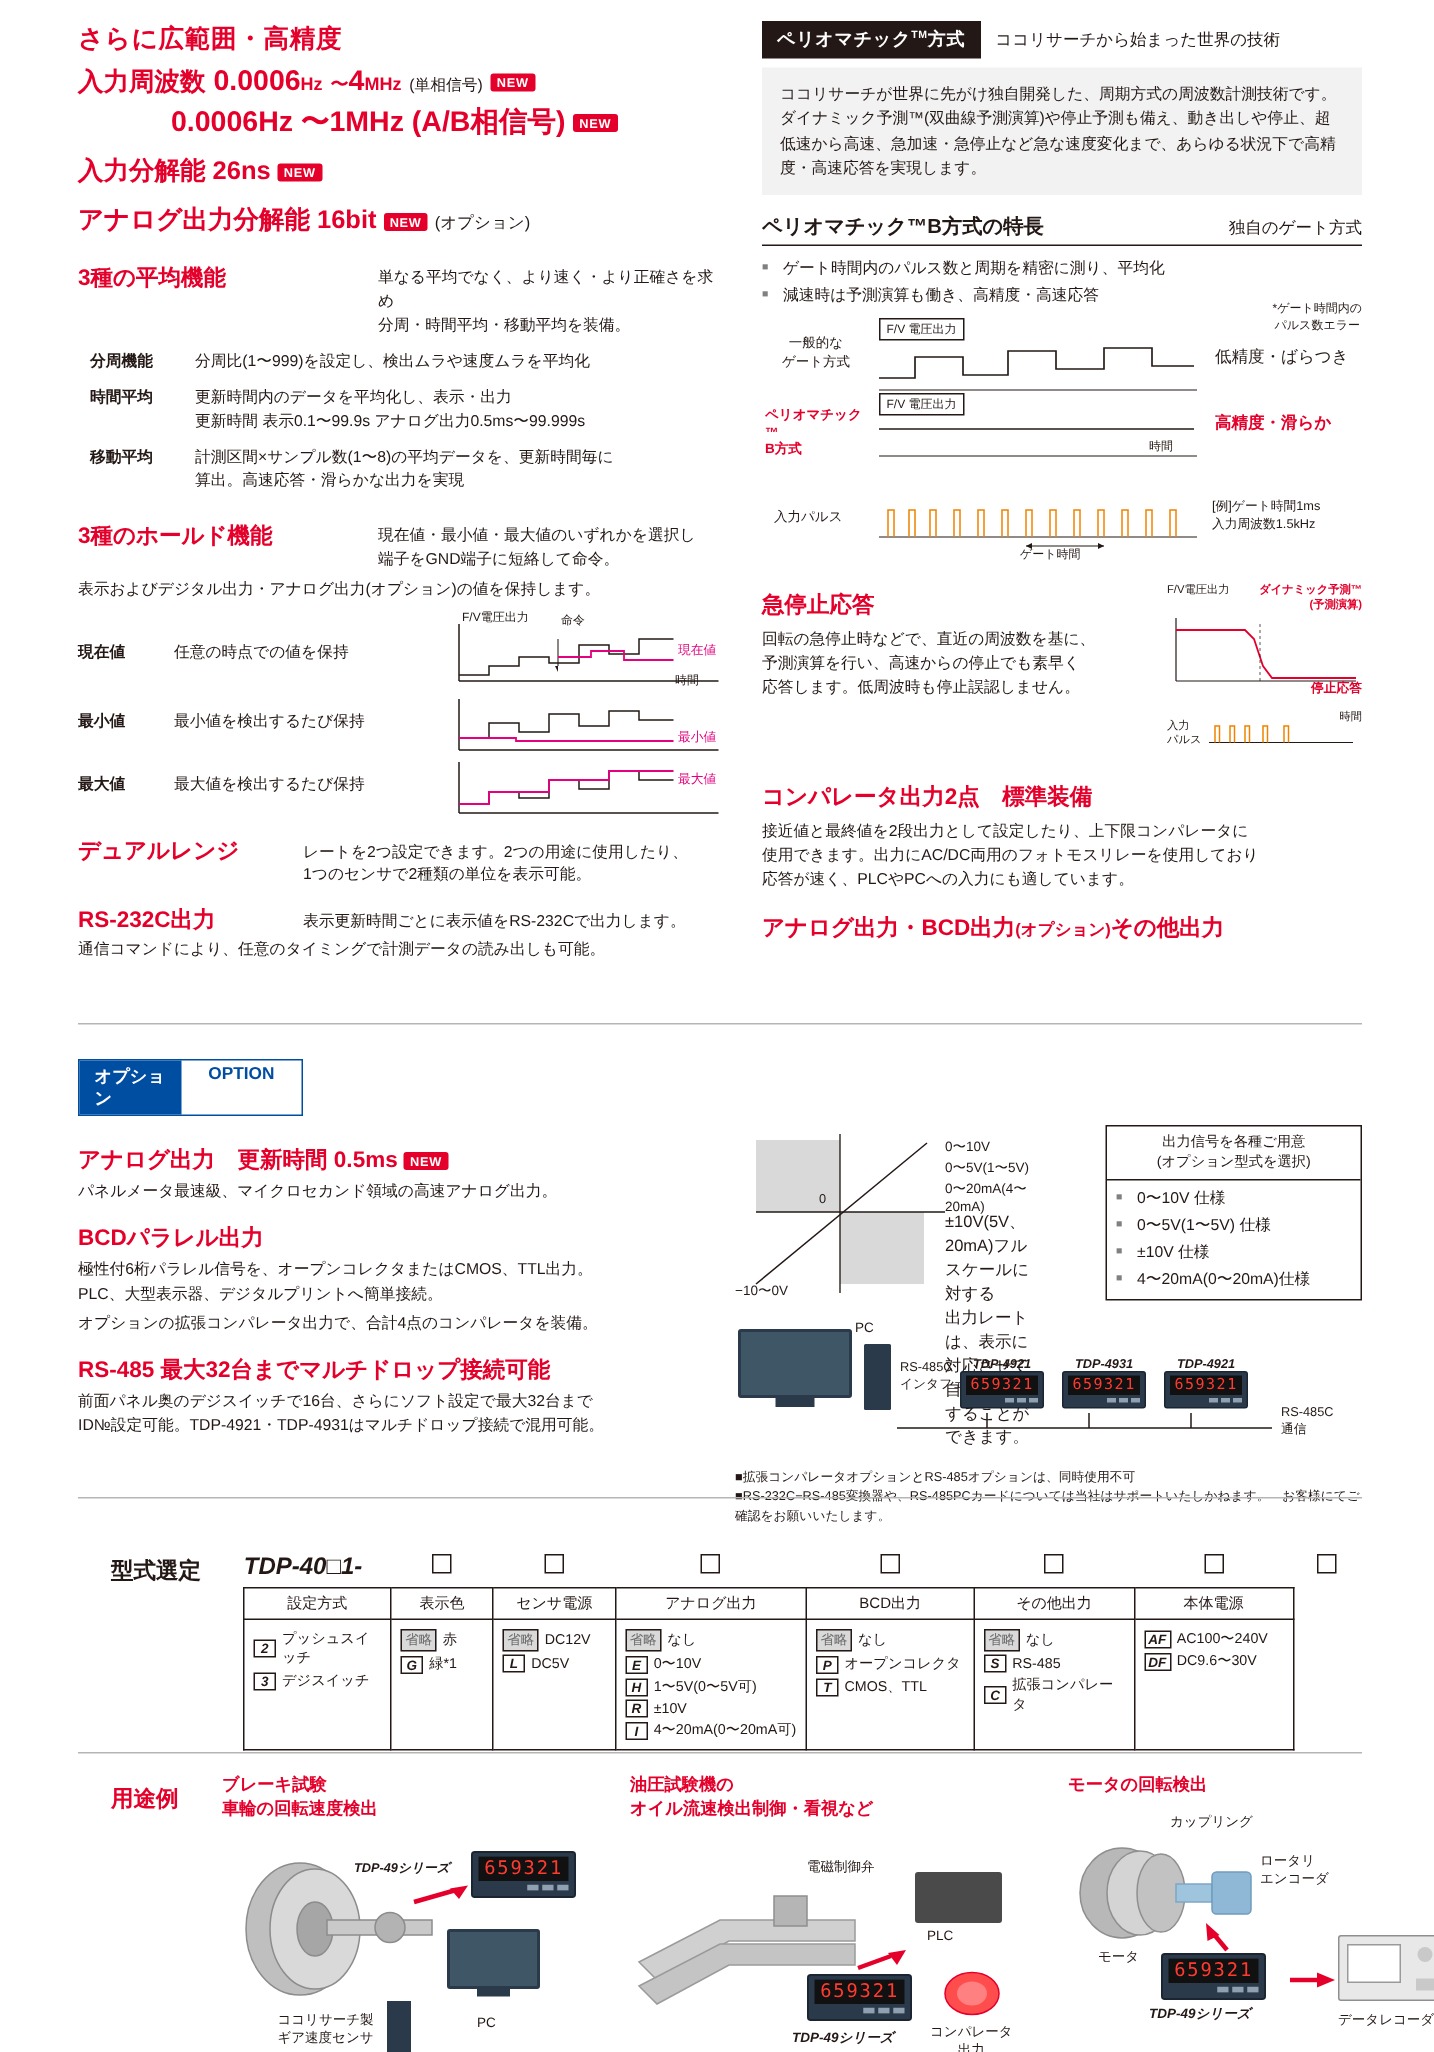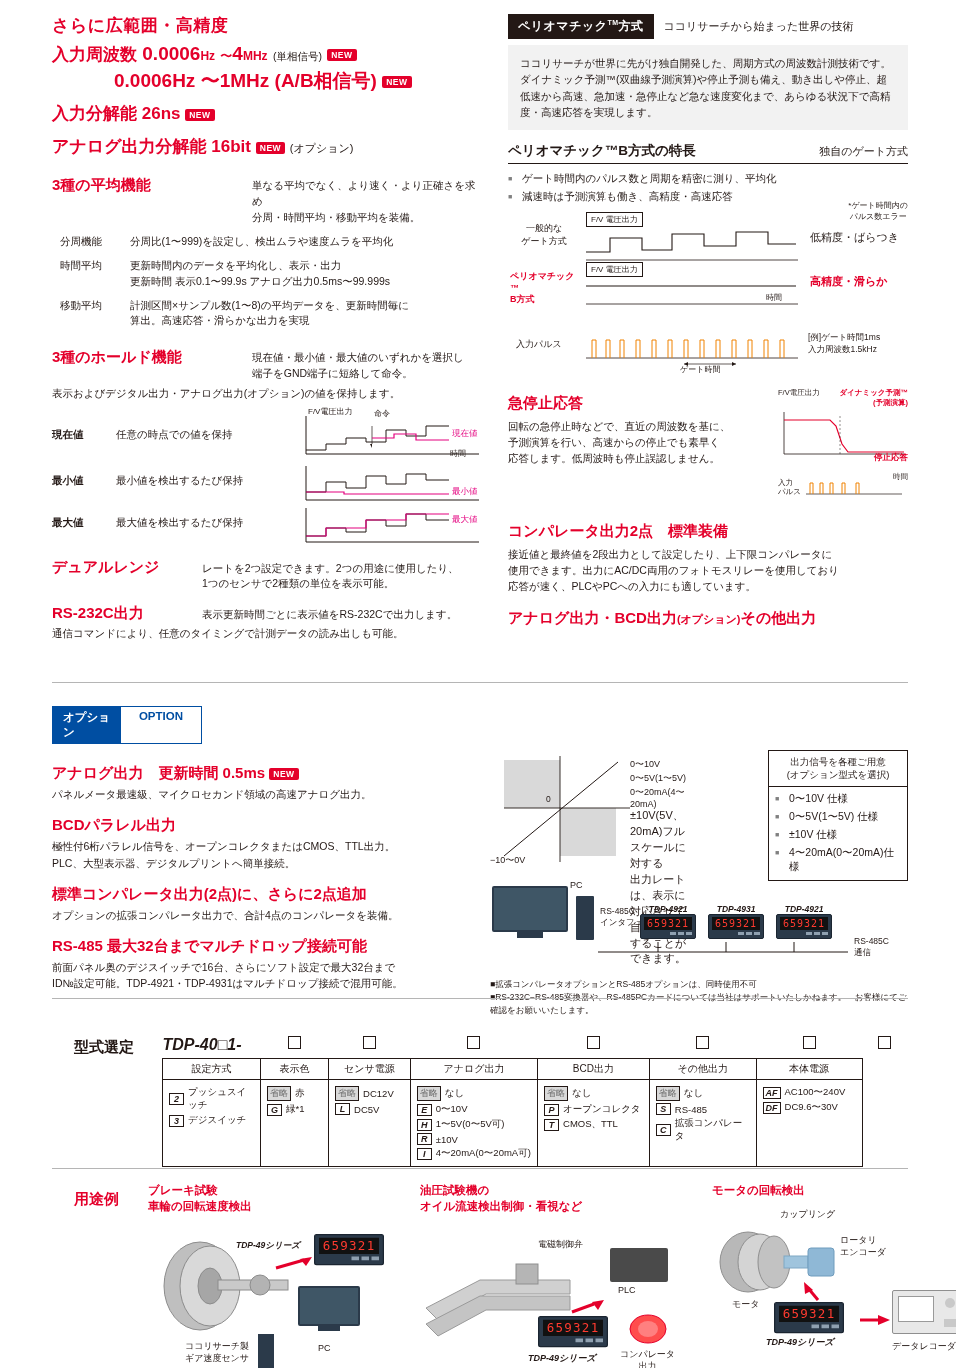--- a/index.html
+++ b/index.html
@@ -42,21 +42,21 @@
   .head-line3 { font-size: 19px; color: #e4002b; font-weight: bold; margin-top: 2px; padding-left: 62px; }
   .head-line4 { font-size: 17px; color: #e4002b; font-weight: bold; margin-top: 8px; }
   .head-line5 { font-size: 17px; color: #e4002b; font-weight: bold; margin-top: 10px; }
   .head-line5 .opt { font-size: 11px; color: #231815; font-weight: normal; }
 
   .sec-title { font-size: 15px; color: #e4002b; font-weight: bold; }
   .body-txt { font-size: 10.5px; line-height: 1.5; color: #231815; }
 
   table.fn { border-collapse: collapse; width: 100%; }
   table.fn td { vertical-align: top; padding: 3px 0 6px 0; font-size: 10.5px; line-height: 1.45; }
-  table.fn td.lbl { width: 78px; font-weight: normal; padding-left: 8px; }
+  table.fn td.lbl { width: 78px; font-weight: bold; padding-left: 8px; }
 
   
   #right-top { position: absolute; left: 508px; top: 14px; width: 400px; }
   .tag-bar { display: flex; align-items: center; }
   .tag-black {
     background: #231815; color: #fff; font-size: 12px; font-weight: bold;
     padding: 4px 10px; letter-spacing: .5px;
   }
   .tag-black sup { font-size: 7px; }
   .tag-right { font-size: 11px; color: #231815; margin-left: 10px; }
@@ -376,21 +376,20 @@
             <span class="badge-new">NEW</span>
           </div>
           <div class="opt-p" style="white-space:pre-line;">パネルメータ最速級、マイクロセカンド領域の高速アナログ出力。</div>
         </div>
         <div>
           <div class="opt-h">BCDパラレル出力</div>
           <div class="opt-p" style="white-space:pre-line;">極性付6桁パラレル信号を、オープンコレクタまたはCMOS、TTL出力。
 PLC、大型表示器、デジタルプリントへ簡単接続。</div>
         </div>
         <div>
-          <div class="opt-h">標準コンパレータ出力(2点)に、さらに2点追加</div>
           <div class="opt-p" style="white-space:pre-line;">オプションの拡張コンパレータ出力で、合計4点のコンパレータを装備。</div>
         </div>
         <div>
           <div class="opt-h">RS-485 最大32台までマルチドロップ接続可能</div>
           <div class="opt-p" style="white-space:pre-line;">前面パネル奥のデジスイッチで16台、さらにソフト設定で最大32台まで
 ID№設定可能。TDP-4921・TDP-4931はマルチドロップ接続で混用可能。</div>
         </div>
       </div>
 
       <div style="flex:1; position:relative; padding-left:18px;">
@@ -406,21 +405,21 @@
           <div style="position:absolute; left:56px; top:44px; font-size:8.5px;">0</div>
           <div style="position:absolute; left:140px; top:8px; font-size:9px;">0〜10V</div>
           <div style="position:absolute; left:140px; top:22px; font-size:9px;">0〜5V(1〜5V)</div>
           <div style="position:absolute; left:140px; top:36px; font-size:9px;">0〜20mA(4〜20mA)</div>
           <div style="position:absolute; left:0px; top:104px; font-size:9px;">−10〜0V</div>
           <div style="position:absolute; left:140px; top:58px; font-size:11px; white-space:pre-line; line-height:1.45;">±10V(5V、20mA)フルスケールに対する
 出力レートは、表示に対応させて
 自由に設定することができます。</div>
         </div>
 
-        <div style="position:absolute; right:0; top:0; width:140px; border:1px solid #231815;">
+        <div style="position:absolute; right:0; top:0; width:171px; border:1px solid #231815;">
           <div style="font-size:9.5px; padding:4px 6px; border-bottom:1px solid #231815; white-space:pre-line; text-align:center; line-height:1.4;">出力信号を各種ご用意
 (オプション型式を選択)</div>
           <ul class="sq" style="margin:5px 6px 6px 6px;">
             <li>0〜10V 仕様</li>
             <li>0〜5V(1〜5V) 仕様</li>
             <li>±10V 仕様</li>
             <li>4〜20mA(0〜20mA)仕様</li>
           </ul>
         </div>
 

